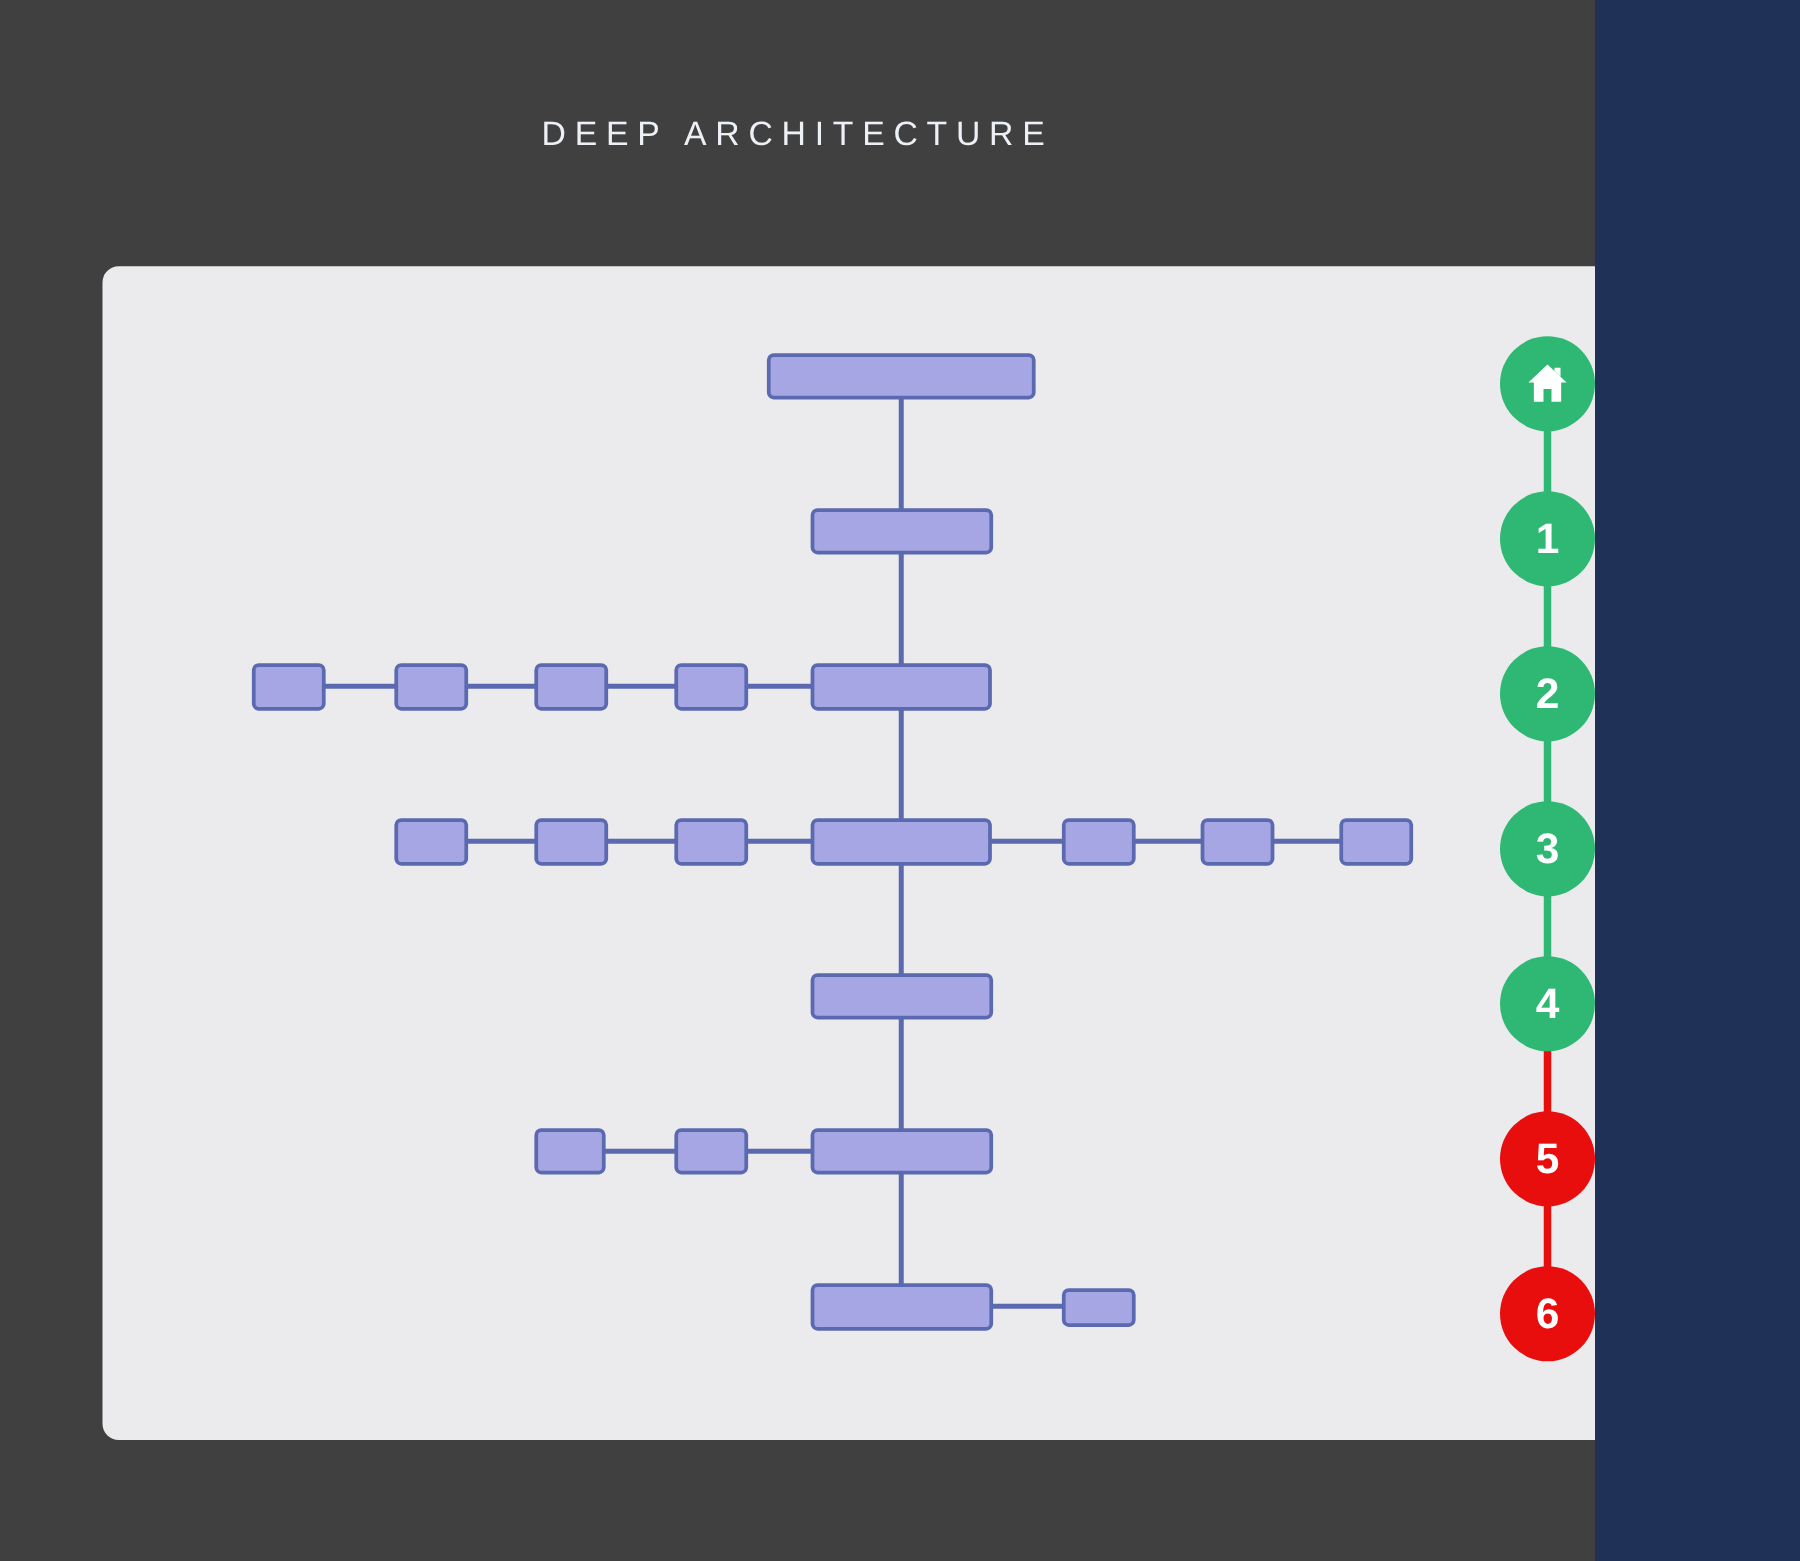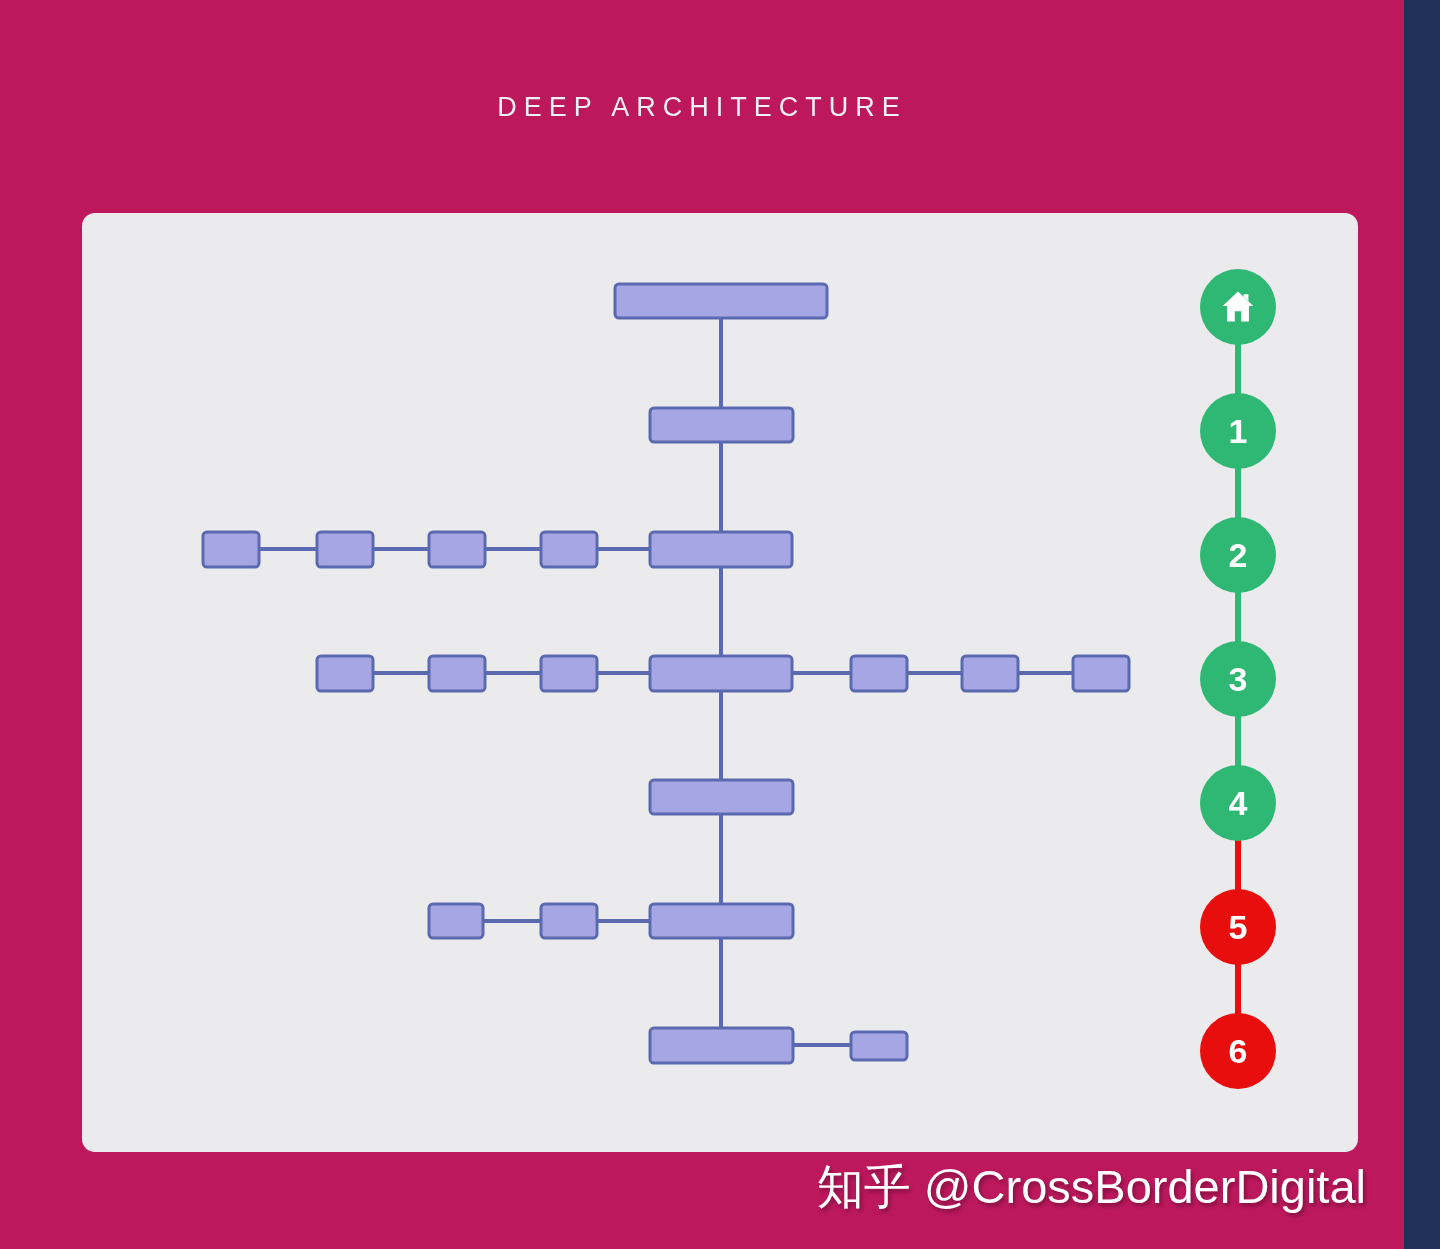--- a/index.html
+++ b/index.html
@@ -3,23 +3,23 @@
 <meta charset="utf-8">
 <style>
   html, body {
     margin: 0;
     padding: 0;
     background: #1f3156;
     font-family: "Liberation Sans", sans-serif;
   }
   .stage {
     position: relative;
-    width: 1404px;
+    width: 1276px;
     height: 1249px;
-    background: #be185d;
+    background: #404040;
     overflow: hidden;
   }
   .page-title {
     position: absolute;
     top: 92px;
     left: 0;
     width: 100%;
     text-align: center;
     color: #edf0f4;
     font-size: 27px;
@@ -101,15 +101,14 @@
         <text x="1156" y="466" fill="#ffffff" text-anchor="middle" dominant-baseline="central" font-size="34" font-weight="bold" font-family="'Liberation Sans', sans-serif">3</text>
         <circle cx="1156" cy="590" r="38" fill="#2eb873"></circle>
         <text x="1156" y="590" fill="#ffffff" text-anchor="middle" dominant-baseline="central" font-size="34" font-weight="bold" font-family="'Liberation Sans', sans-serif">4</text>
         <circle cx="1156" cy="714" r="38" fill="#e90e0e"></circle>
         <text x="1156" y="714" fill="#ffffff" text-anchor="middle" dominant-baseline="central" font-size="34" font-weight="bold" font-family="'Liberation Sans', sans-serif">5</text>
         <circle cx="1156" cy="838" r="38" fill="#e90e0e"></circle>
         <text x="1156" y="838" fill="#ffffff" text-anchor="middle" dominant-baseline="central" font-size="34" font-weight="bold" font-family="'Liberation Sans', sans-serif">6</text>
       </svg>
   </div>
 
-  <div class="watermark">知乎 @CrossBorderDigital</div>
 
 </div>
 
 </body></html>

